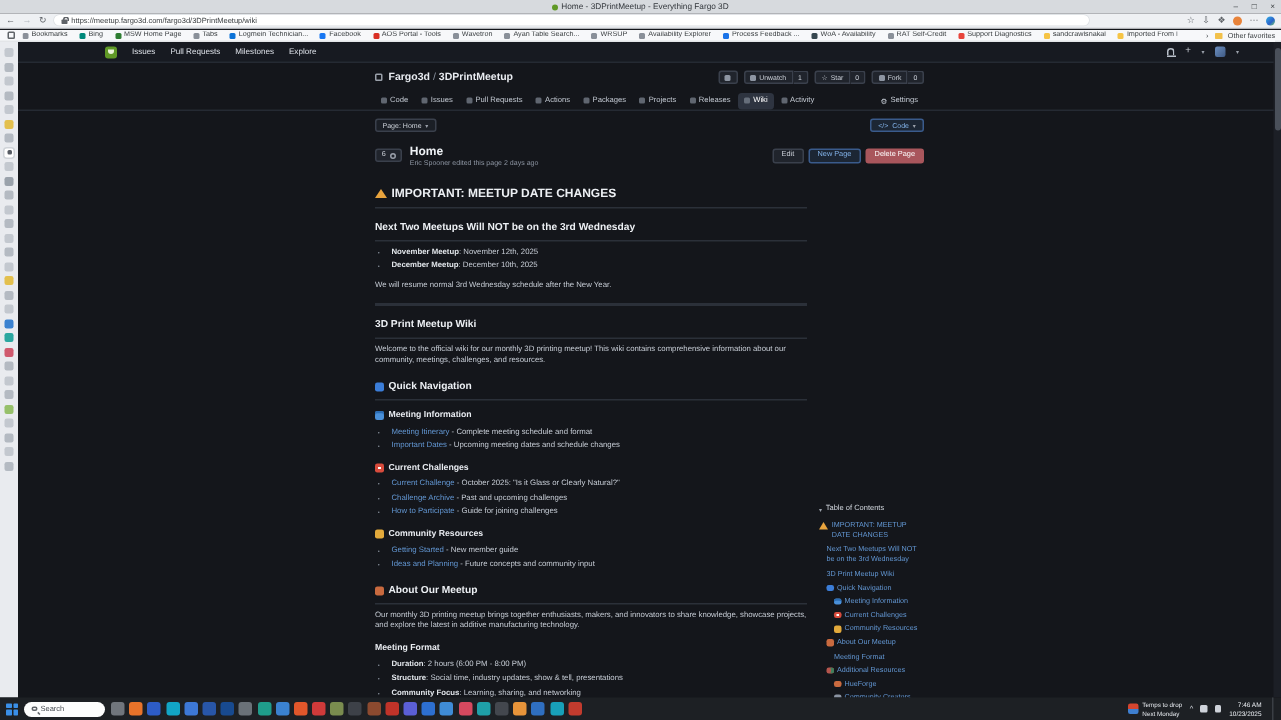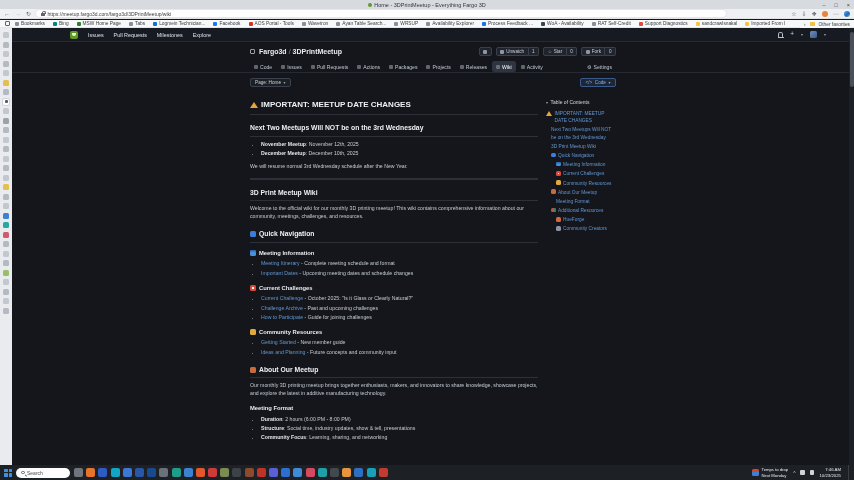--- a/index.html
+++ b/index.html
@@ -69,21 +69,21 @@
   .revbtn{height:9px;display:flex;align-items:center;gap:2.5px;padding:0 3.5px;font-size:4.8px;color:#ccd1d9;background:#20242c;border:1px solid #3a404c;border-radius:2px}
   .clock-ic{width:4px;height:4px;border:.8px solid #9aa0aa;border-radius:50%;flex:none}
   .wh-title{font-size:8px;font-weight:bold;color:#eef1f5;line-height:1.15}
   .wh-meta{font-size:4.7px;color:#8d95a2;margin-top:1px}
   .wh-actions{margin-left:auto;display:flex;gap:3.5px}
   .btn{height:10px;padding:0 5px;font-size:4.9px;border-radius:2px;display:flex;align-items:center;white-space:nowrap}
   .btn-edit{background:#20242c;border:1px solid #3a404c;color:#ccd1d9}
   .btn-new{background:#1c2634;border:1px solid #3a5b8c;color:#82b2e8}
   .btn-del{background:#a9565c;border:1px solid #a9565c;color:#fff}
   
-  .wiki-body{display:flex;align-items:flex-start;margin-top:4px}
+  .wiki-body{display:flex;align-items:flex-end;margin-top:4px}
   .md{width:288px;font-size:5.2px;color:#c6ccd5;line-height:1.5}
   .md h1{font-size:8px;color:#edf0f4;border-bottom:1px solid #2b3039;padding-bottom:3px;margin:8px 0 5px;display:flex;align-items:center;gap:3px}
   .md h2{font-size:6.8px;color:#edf0f4;border-bottom:1px solid #2b3039;padding-bottom:2.5px;margin:8px 0 4px;display:flex;align-items:center;gap:3px}
   .md h3{font-size:5.8px;color:#e8ebf0;margin:6px 0 3px;display:flex;align-items:center;gap:3px}
   .md p{margin:3px 0}
   .md ul{margin:2px 0 5px;padding-left:11px}
   .md li{margin:1.6px 0}
   .md li::marker{color:#8d95a2;font-size:4px}
   .md a{color:#6296d2;text-decoration:none}
   .md b{color:#e2e6eb}
@@ -374,20 +374,35 @@
           <span>Page: Home</span>
           <span class="gcaret">▾</span>
         </span>
       <span class="codebtn">
           <span>&lt;/&gt;</span>
           <span>Code</span>
           <span class="gcaret">▾</span>
         </span>
     </div>
 
+    <div class="wiki-head">
+      <span class="revbtn">
+          <span>6</span>
+          <i class="clock-ic"></i>
+        </span>
+      <div>
+        <div class="wh-title">Home</div>
+        <div class="wh-meta">Eric Spooner edited this page 2 days ago</div>
+      </div>
+      <div class="wh-actions">
+        <span class="btn btn-edit">Edit</span>
+        <span class="btn btn-new">New Page</span>
+        <span class="btn btn-del">Delete Page</span>
+      </div>
+    </div>
 
     <div class="wiki-body">
 
       <div class="md">
         <h1>
             <span class="ic ic-warning"></span>
             <span>IMPORTANT: MEETUP DATE CHANGES</span>
           </h1>
         <h2>
             <span>Next Two Meetups Will NOT be on the 3rd Wednesday</span>

